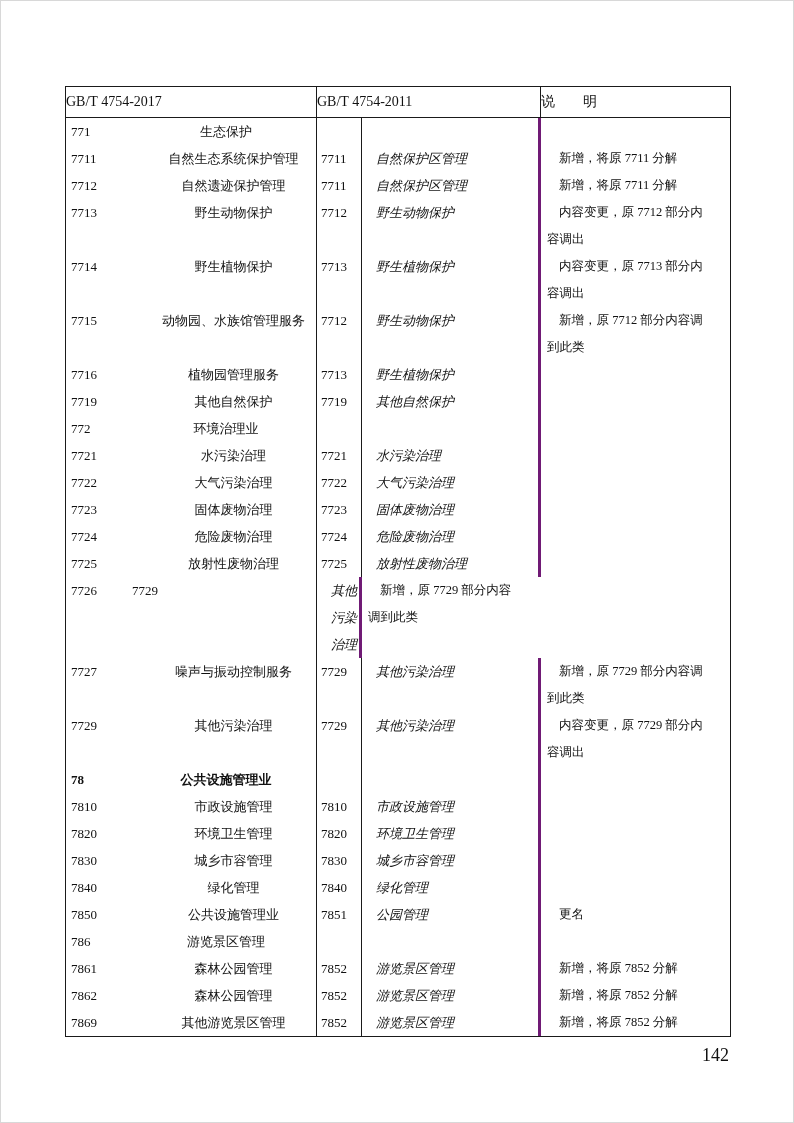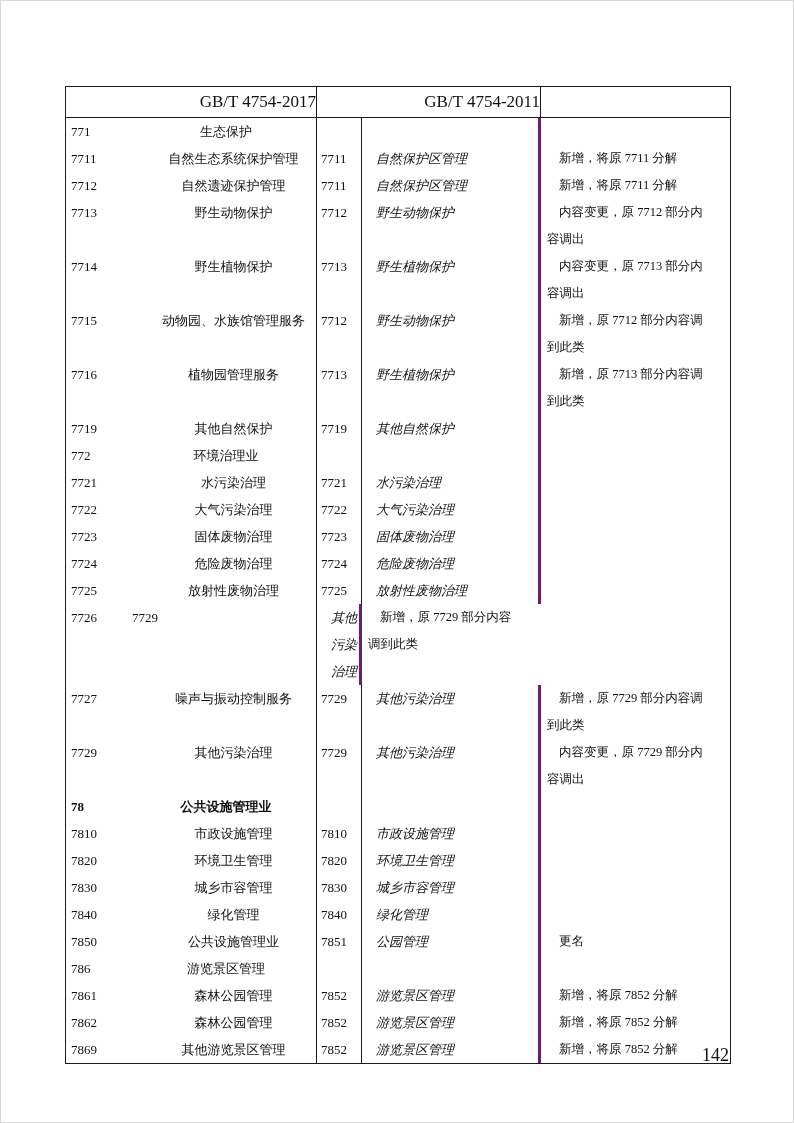--- a/index.html
+++ b/index.html
@@ -27,22 +27,22 @@
   }
   
   .thead {
     display: grid;
     grid-template-columns: 251px 224px 188px;
     border-bottom: 1px solid #1a1a1a;
   }
   .th {
     height: 30px;
     line-height: 30px;
-    text-align: right;
-    font-size: 17px;
+    text-align: left;
+    font-size: 14px;
     white-space: nowrap;
     overflow: hidden;
   }
   .th-2017, .th-2011 { border-right: 1px solid #1a1a1a; }
 
   
   .tr {
     display: grid;
     grid-template-columns: 62px 189px 45px 179px 188px;
     min-height: 27px;
@@ -78,20 +78,21 @@
 </style>
 </head>
 <body>
 
 <div class="page">
 
   <div class="doc-table">
     <div class="thead">
       <div class="th th-2017">GB/T 4754-2017</div>
       <div class="th th-2011">GB/T 4754-2011</div>
+      <div class="th th-notes">说　　明</div>
     </div>
     <div class="tbody">
         <div class="tr group">
     <div class="td td-code17">771</div>
     <div class="td td-name17">生态保护</div>
     <div class="td td-code11"></div>
     <div class="td td-name11"></div>
     <div class="td td-note"></div>
   </div>
         <div class="tr item">
@@ -127,21 +128,20 @@
     <div class="td td-name17">动物园、水族馆管理服务</div>
     <div class="td td-code11">7712</div>
     <div class="td td-name11">野生动物保护</div>
     <div class="td td-note">新增，原 7712 部分内容调到此类</div>
   </div>
         <div class="tr item">
     <div class="td td-code17">7716</div>
     <div class="td td-name17">植物园管理服务</div>
     <div class="td td-code11">7713</div>
     <div class="td td-name11">野生植物保护</div>
-    <div class="td td-note">新增，原 7713 部分内容调到此类</div>
   </div>
         <div class="tr item">
     <div class="td td-code17">7719</div>
     <div class="td td-name17">其他自然保护</div>
     <div class="td td-code11">7719</div>
     <div class="td td-name11">其他自然保护</div>
     <div class="td td-note"></div>
   </div>
         <div class="tr group">
     <div class="td td-code17">772</div>

